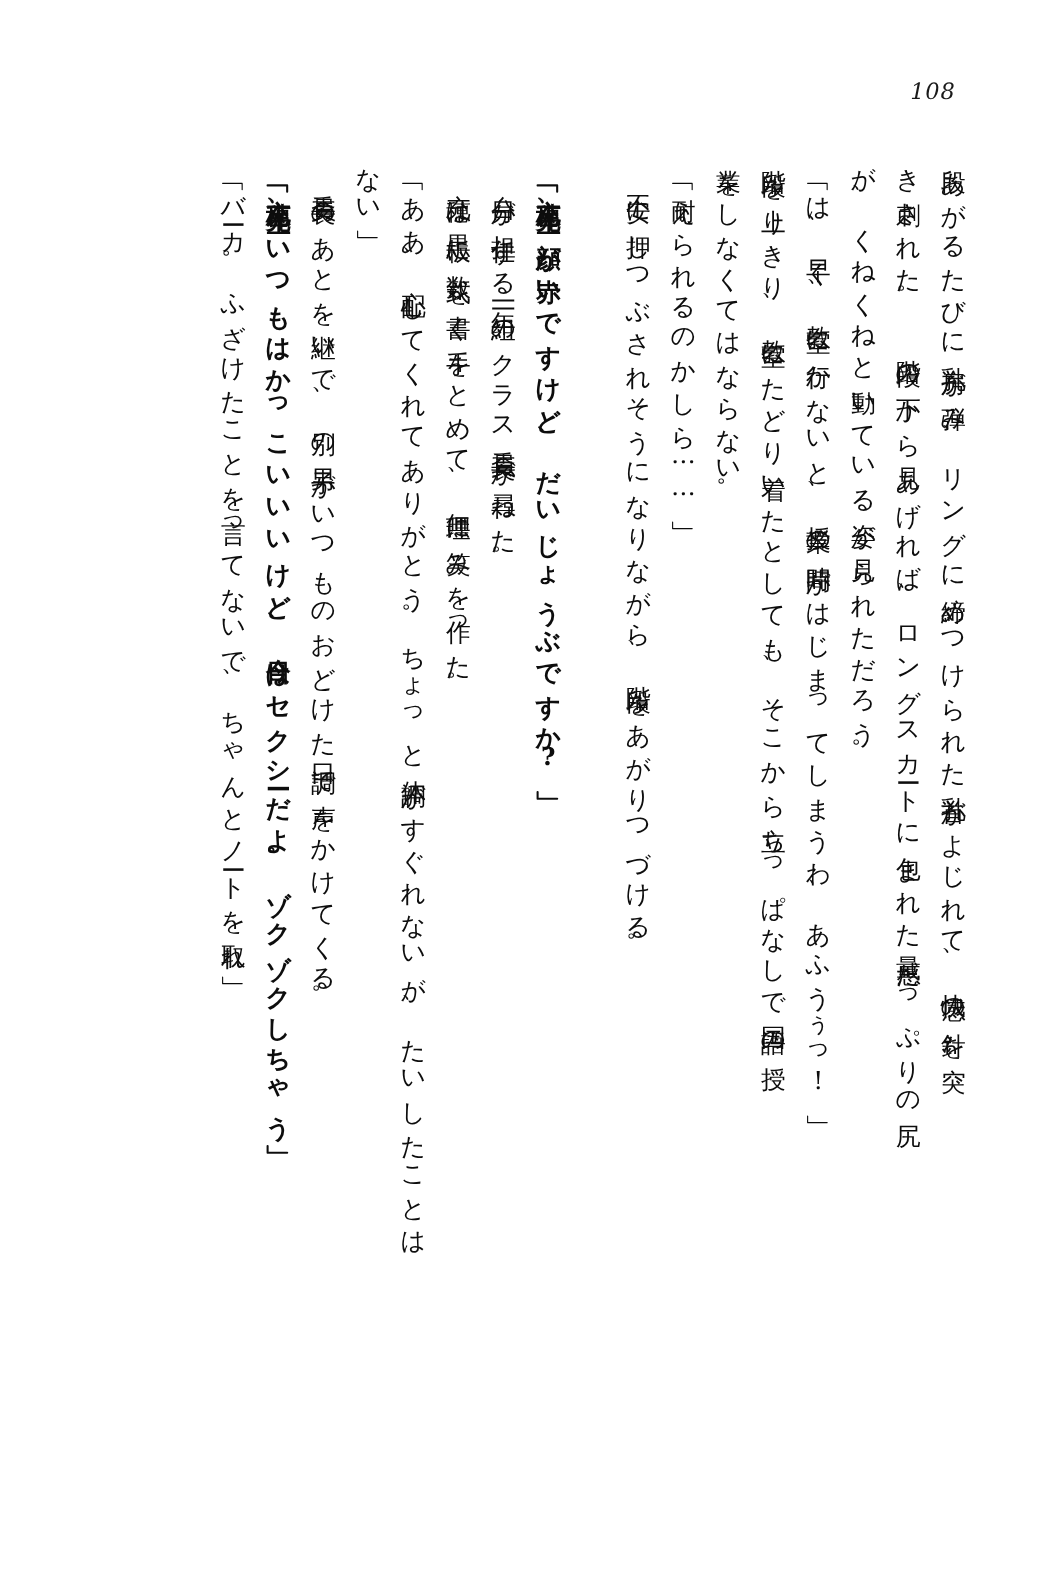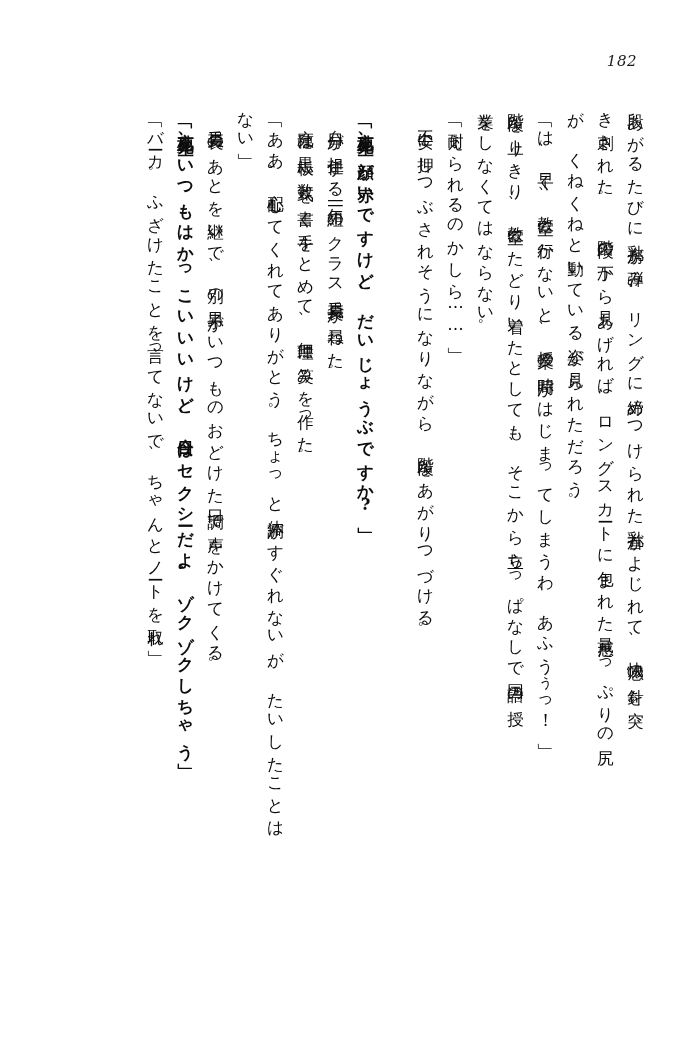--- a/index.html
+++ b/index.html
@@ -58,21 +58,21 @@
   }
   .line.bold {
     font-weight: 600;
   }
 </style>
 </head>
 <body>
 
 <div class="page">
 
-  <div class="page-number">182</div>
+  <div class="page-number">108</div>
 
   <div class="body-text">
     <div class="line">段あがるたびに乳房が弾み、リングに締めつけられた乳首がよじれて、快感の針を突</div>
     <div class="line">き刺された。　階段の下から見あげれば、ロングスカートに包まれた量感たっぷりの尻</div>
     <div class="line">が、くねくねと動いている姿が見られただろう。</div>
     <div class="line indent">「は、早く、教室に行かないと、授業の時間がはじまってしまうわ、あふうぅっ!」</div>
     <div class="line">階段を上りきり、教室にたどり着いたとしても、そこから立ちっぱなしで国語の授</div>
     <div class="line">業をしなくてはならない。</div>
     <div class="line indent">「耐えられるのかしら……」</div>
     <div class="line indent">不安に押しつぶされそうになりながら、階段をあがりつづける。</div>

